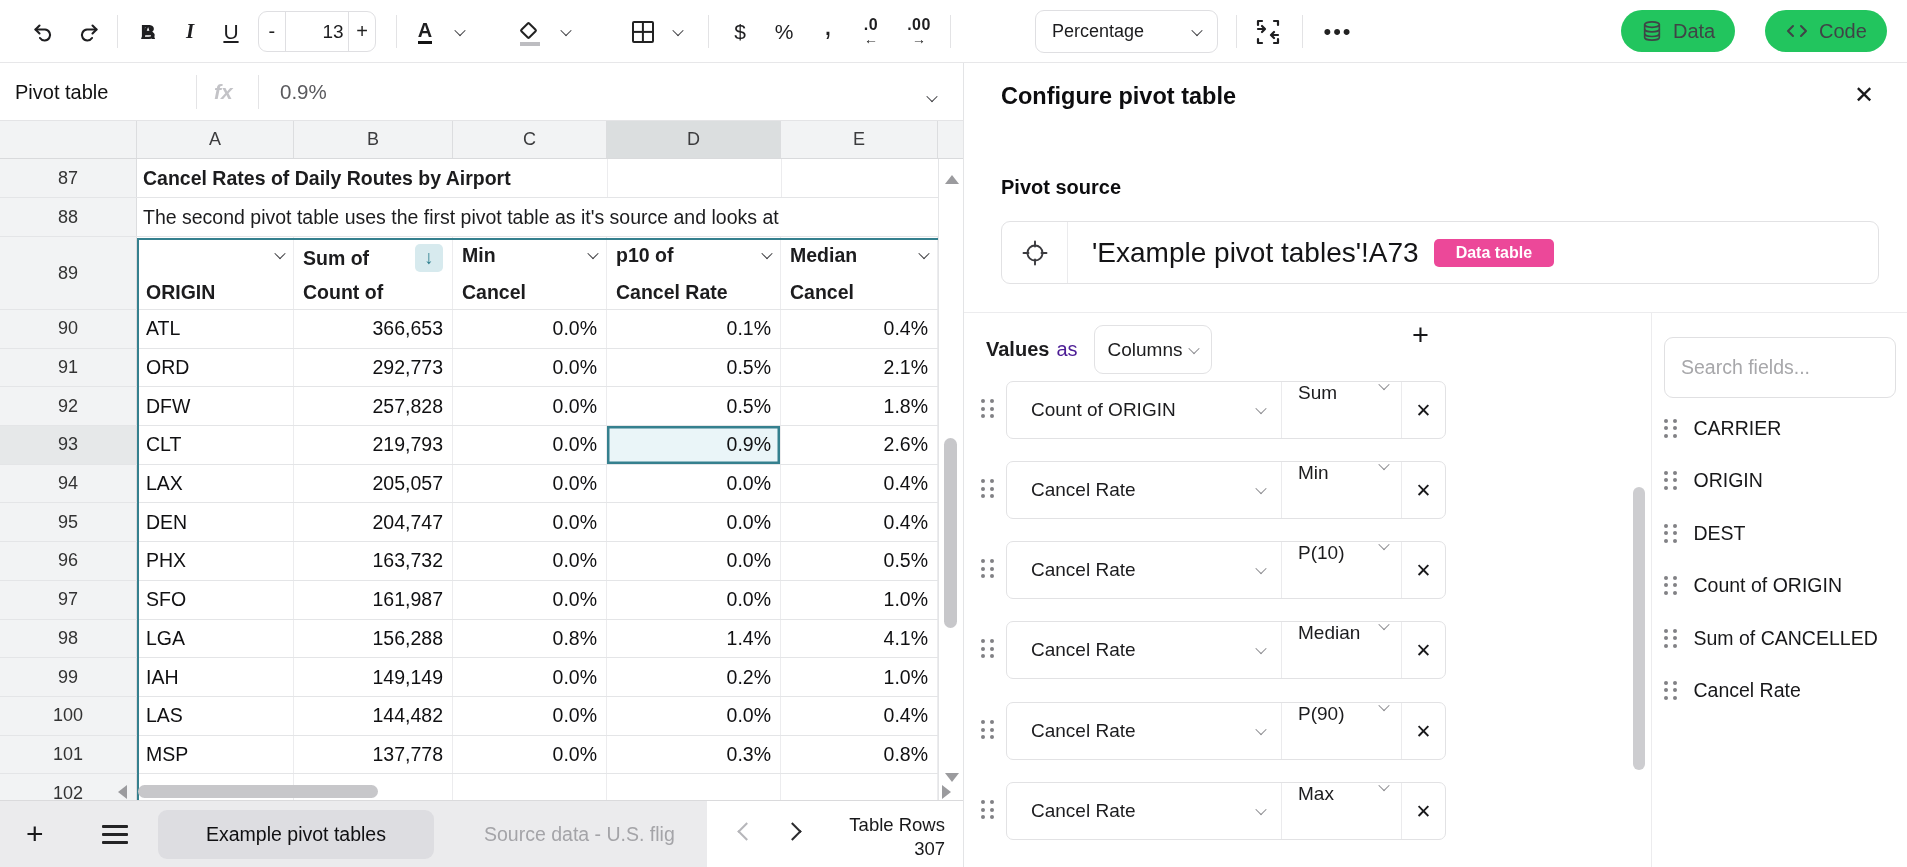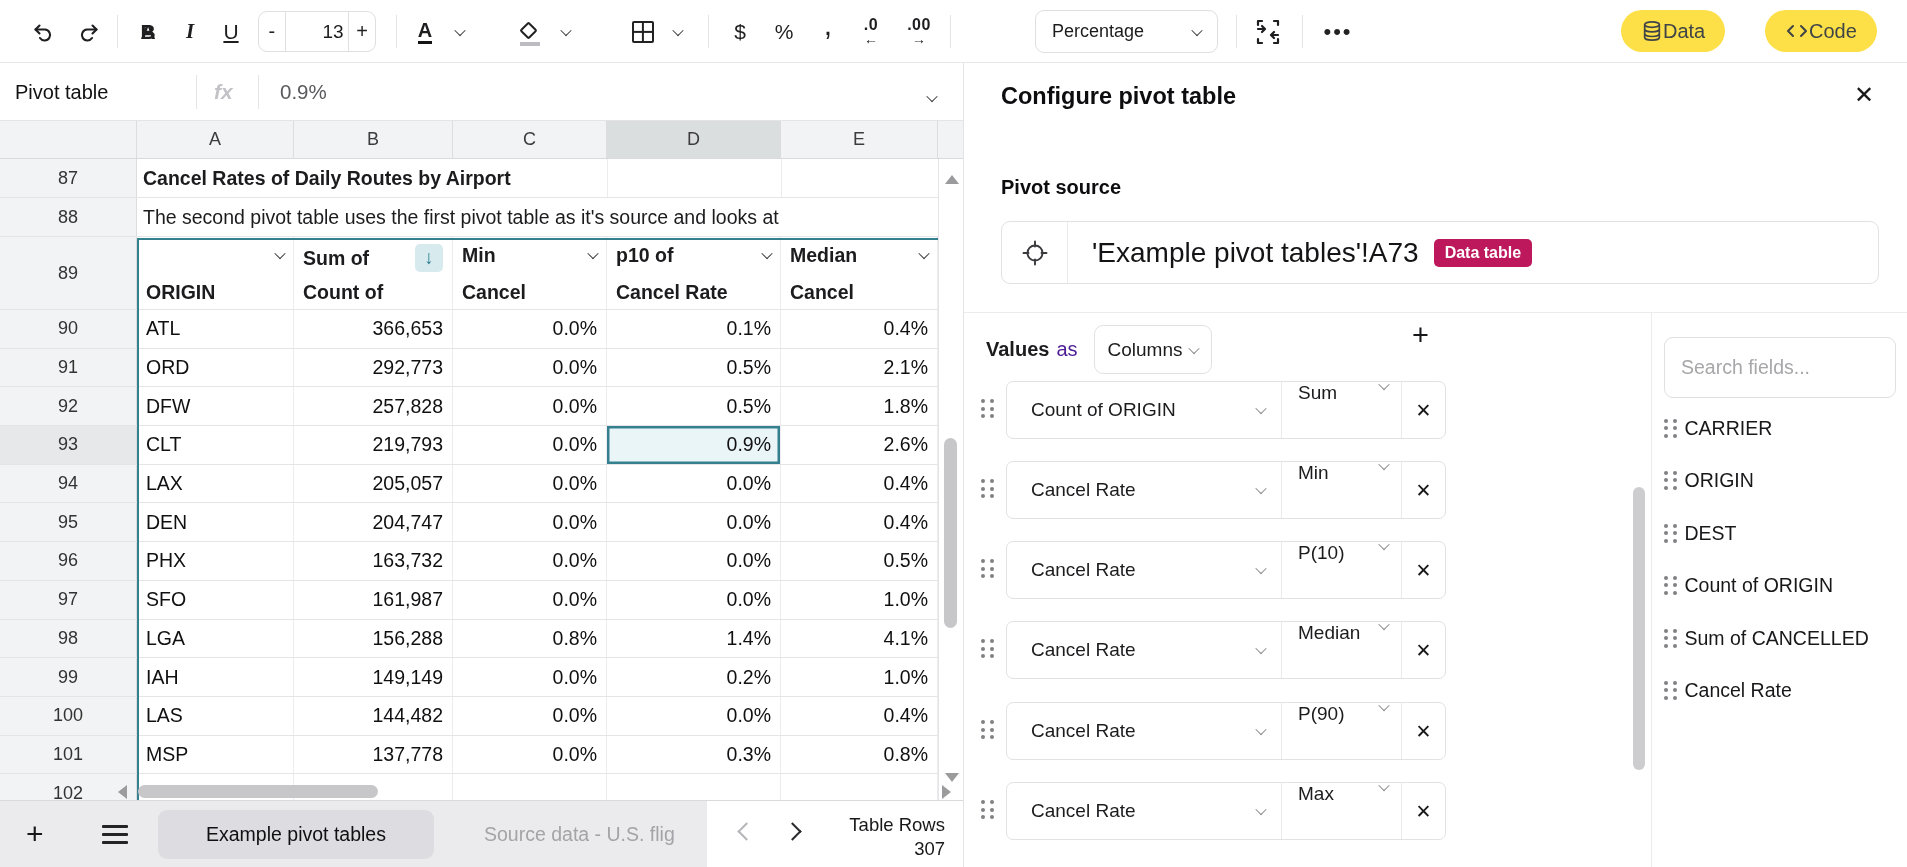--- a/index.html
+++ b/index.html
@@ -25,21 +25,21 @@
   .fillic .dm { position:absolute; left:2px; top:0; width:13px; height:13px; border:2.2px solid #222; transform:rotate(45deg); border-radius:2px; }
   .fillic .bar { position:absolute; left:0; bottom:-6px; width:20px; height:3.5px; background:#bdbdc1; }
   .bordic { width:22px; height:22px; border:2.2px solid #222; border-radius:2px; position:relative; }
   .bordic::before { content:""; position:absolute; left:50%; top:0; bottom:0; width:2.2px; background:#222; transform:translateX(-50%); }
   .bordic::after { content:""; position:absolute; top:50%; left:0; right:0; height:2.2px; background:#222; transform:translateY(-50%); }
   .decic { display:flex; flex-direction:column; align-items:center; line-height:1; }
   .decic .t { font-size:16px; font-weight:700; letter-spacing:.5px; }
   .decic .a { font-size:14px; margin-top:-1px; color:#222; }
   .fmtbox { position:absolute; left:1035px; top:10px; width:183px; height:43px; border:1px solid #dfdfe2; border-radius:9px; display:flex; align-items:center; justify-content:space-between; padding:0 16px; font-size:18px; }
   .dots3 { font-size:22px; letter-spacing:2px; color:#222; }
-  .pill { position:absolute; top:10px; height:42px; border-radius:21px; background:#fde047; display:flex; align-items:center; padding:0 20px; font-size:20px; color:#3f4446; cursor:default; }
+  .pill { position:absolute; top:10px; height:42px; border-radius:21px; background:#22c55e; display:flex; align-items:center; gap:10px; padding:0 20px; font-size:20px; color:#3f4446; cursor:default; }
 
   
   .fbar { position:absolute; left:0; top:63px; width:963px; height:58px; background:#fff; border-bottom:1px solid #e4e4e6; }
   .fbar .name { position:absolute; left:15px; top:0; height:58px; display:flex; align-items:center; font-size:20px; color:#111; }
   .fbar .d1 { position:absolute; left:196px; top:12px; width:1px; height:34px; background:#e4e4e6; }
   .fbar .fx { position:absolute; left:214px; top:0; height:58px; display:flex; align-items:center; font-size:21px; font-style:italic; color:#c3c3c7; font-weight:600; }
   .fbar .d2 { position:absolute; left:258px; top:12px; width:1px; height:34px; background:#e4e4e6; }
   .fbar .val { position:absolute; left:280px; top:0; height:58px; display:flex; align-items:center; font-size:20.5px; color:#5a5a5e; }
   .fbar .fchev { position:absolute; left:928px; top:25px; }
 
@@ -90,40 +90,40 @@
   .trows { position:absolute; right:18px; top:12px; text-align:right; font-size:18.5px; color:#18181a; line-height:1.3; }
 
   
   .panel { position:absolute; left:963px; top:63px; width:944px; height:804px; background:#fff; border-left:1px solid #e3e4e6; }
   .panel .title { position:absolute; left:37px; top:20px; font-size:23.5px; font-weight:700; color:#0d0d0f; }
   .panel .close { position:absolute; left:890px; top:18px; font-size:24px; color:#1a1a1c; font-weight:400; }
   .panel .sect { position:absolute; left:37px; font-size:20px; font-weight:700; color:#0d0d0f; }
   .srcbox { position:absolute; left:37px; top:158px; width:878px; height:63px; border:1px solid #e2e2e4; border-radius:9px; display:flex; align-items:center; }
   .srcbox .iconcell { width:66px; height:100%; border-right:1px solid #ebebed; display:flex; align-items:center; justify-content:center; }
   .srcbox .ref { margin-left:24px; font-size:28px; color:#141416; }
-  .badge { margin-left:15px; background:#be185d; color:#fff; font-size:16px; font-weight:700; padding:5px 11px; border-radius:5px; }
+  .badge { margin-left:15px; background:#ec4899; color:#fff; font-size:16px; font-weight:700; padding:5px 22px; border-radius:5px; }
   .hdiv { position:absolute; left:0; top:249px; width:944px; height:1px; background:#ececee; }
   .valhead { position:absolute; left:22px; top:262px; display:flex; align-items:center; font-size:20px; }
   .valhead b { font-weight:700; }
   .valhead .as { margin-left:7px; color:#4c1d95; }
   .colsdd { margin-left:16px; width:118px; height:49px; border:1px solid #e2e2e4; border-radius:9px; display:flex; align-items:center; justify-content:space-between; padding:0 13px; font-size:19px; }
   .addval { position:absolute; left:448px; top:256px; font-size:29px; font-weight:400; color:#18181a; }
   .vrow { position:absolute; left:0; width:944px; height:58px; }
   .vhandle { position:absolute; left:17px; top:18px; }
   .dots { display:grid; grid-template-columns:4px 4px; gap:3.5px 4.5px; }
   .dots i { width:4px; height:4px; background:#818185; border-radius:50%; }
   .vbox { position:absolute; left:42px; top:0; width:440px; height:58px; border:1px solid #e2e2e4; border-radius:7px; display:flex; background:#fff; }
   .vfield { flex:1; display:flex; align-items:center; justify-content:space-between; padding:0 16px 0 24px; font-size:19px; border-right:1px solid #ebebed; }
   .vagg { width:120px; display:flex; align-items:flex-start; justify-content:space-between; padding:0 13px 0 16px; font-size:19px; border-right:1px solid #ebebed; }
   .vx { width:43px; display:flex; align-items:center; justify-content:center; font-size:19px; color:#1a1a1c; }
   .valscroll { position:absolute; left:669px; top:424px; width:12px; height:283px; background:#cdcdd0; border-radius:6px; }
   .fdiv { position:absolute; left:687px; top:249px; width:1px; height:555px; background:#ececee; }
   .search { position:absolute; left:700px; top:274px; width:232px; height:61px; border:1px solid #e0e0e2; border-radius:9px; font-size:19.5px; padding:0 16px; color:#222; font-family:"Liberation Sans",sans-serif; outline:none; background:#fff; }
   .search::placeholder { color:#a7a7aa; }
-  .fitem { position:absolute; left:700px; width:230px; height:30px; display:flex; align-items:center; gap:8px; font-size:19.5px; color:#18181a; }
+  .fitem { position:absolute; left:700px; width:230px; height:30px; display:flex; align-items:center; gap:17px; font-size:19.5px; color:#18181a; }
 
   .icon24 { width:24px; height:24px; }
 </style>
 </head>
 <body>
 
 <div class="app">
 
   <div class="toolbar">
     <div class="ti" style="left:26px;width:34px">

